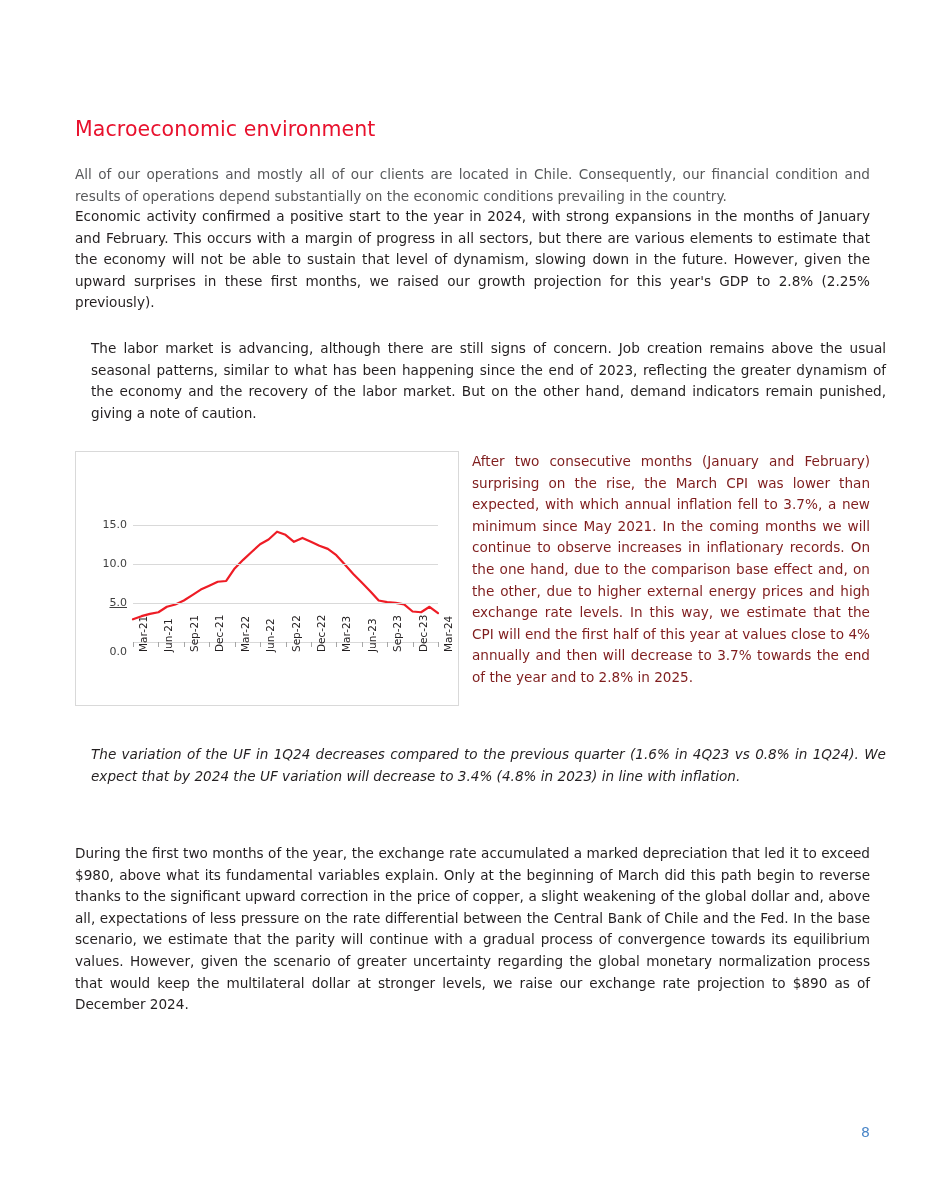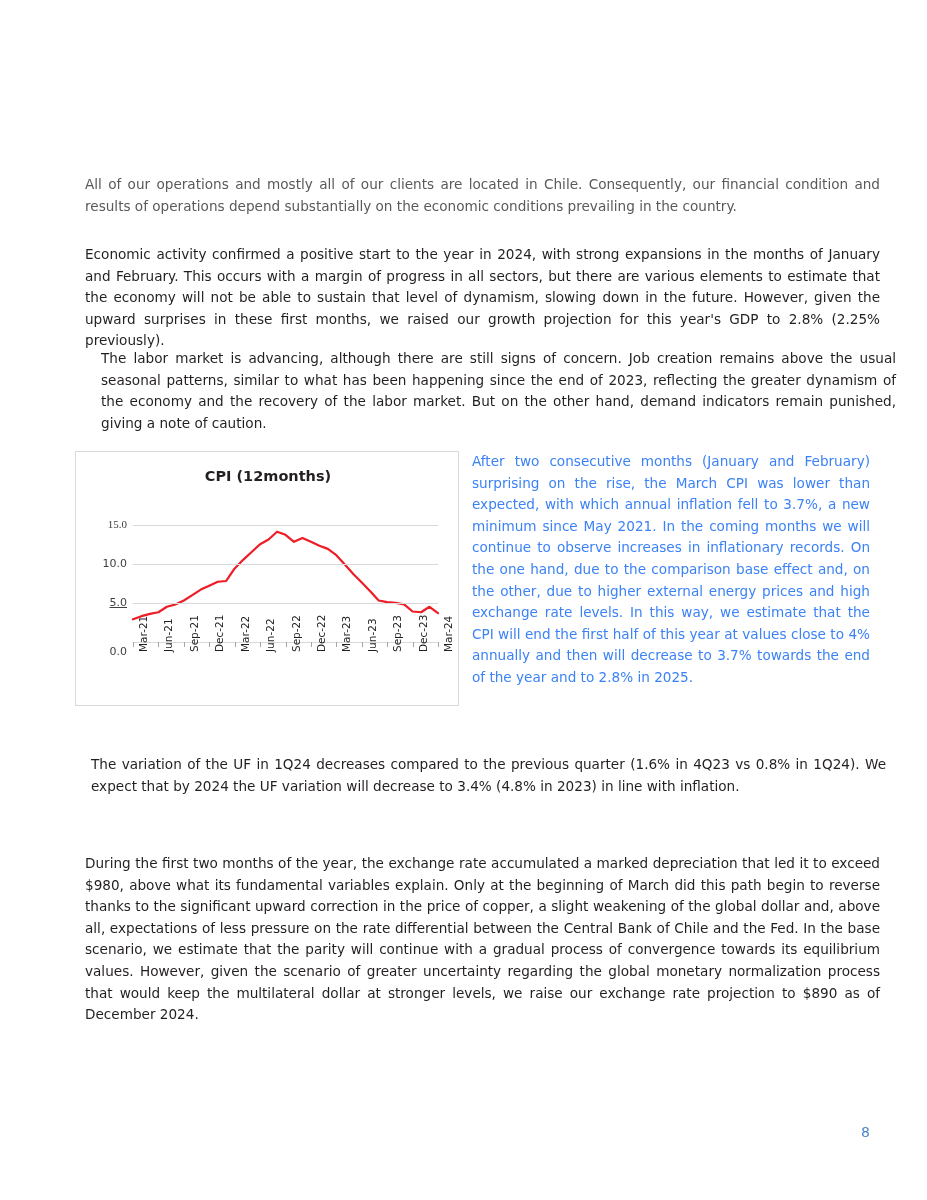--- a/index.html
+++ b/index.html
@@ -38,50 +38,51 @@
     left: 0;
     top: 103px;
     font-size: 20.5px;
     color: #e8112d;
     letter-spacing: 0.1px;
     font-weight: 400;
   }
 
   p.body {
     position: absolute;
-    margin: 10px;
+    margin: 0;
     font-size: 13.6px;
     line-height: 21.6px;
     text-align: justify;
     color: #231f20;
   }
 
   p.intro {
     left: 0;
     top: 164px;
     width: 795px;
     color: #58595b;
   }
 
   p.para2 {
     left: 0;
-    top: 234px;
+    top: 206px;
     width: 795px;
   }
 
   p.para3 {
     left: 16px;
     top: 338px;
     width: 795px;
   }
 
   p.para5 {
-    left: 6px;
+    left: 16px;
     top: 744px;
     width: 795px;
+    font-style: italic;
   }
 
   p.para6 {
     left: 0;
     top: 843px;
     width: 795px;
   }
 
   
   .chart-box {
@@ -160,47 +161,47 @@
 
   .side-text {
     position: absolute;
     left: 397px;
     top: 451px;
     width: 398px;
     margin: 0;
     font-size: 13.6px;
     line-height: 21.6px;
     text-align: justify;
-    color: #3b82f6;
+    color: #7f1d1d;
   }
 
   .page-number {
     position: absolute;
     left: 0;
     top: 1124px;
     width: 795px;
     text-align: right;
     font-size: 14px;
     color: #4a86c8;
   }
 </style>
 </head>
 <body>
 
 <div class="left-rule"></div>
 
 <div class="page">
 
+  <h1 class="page-title">Macroeconomic environment</h1>
 
   <p class="body intro">All of our operations and mostly all of our clients are located in Chile. Consequently, our financial condition and results of operations depend substantially on the economic conditions prevailing in the country.</p>
   <p class="body para2">Economic activity confirmed a positive start to the year in 2024, with strong expansions in the months of January and February. This occurs with a margin of progress in all sectors, but there are various elements to estimate that the economy will not be able to sustain that level of dynamism, slowing down in the future. However, given the upward surprises in these first months, we raised our growth projection for this year's GDP to 2.8% (2.25% previously).</p>
   <p class="body para3">The labor market is advancing, although there are still signs of concern. Job creation remains above the usual seasonal patterns, similar to what has been happening since the end of 2023, reflecting the greater dynamism of the economy and the recovery of the labor market. But on the other hand, demand indicators remain punished, giving a note of caution.</p>
 
   <div class="chart-box">
-    <div class="chart-title">CPI (12months)</div>
     <div class="plot">
       <svg class="chart-svg" id="chart-svg" viewBox="0 0 305 133" preserveAspectRatio="none">
           <path d="M0.00 110.31 L8.47 107.18 L16.94 104.84 L25.42 103.27 L33.89 97.79 L42.36 95.45 L50.83 91.54 L59.31 86.06 L67.78 80.58 L76.25 76.67 L84.72 72.76 L93.19 71.98 L101.67 59.46 L110.14 50.85 L118.61 43.03 L127.08 35.21 L135.56 30.51 L144.03 22.69 L152.50 25.82 L160.97 32.86 L169.44 28.95 L177.92 32.86 L186.39 36.77 L194.86 39.90 L203.33 46.16 L211.81 55.55 L220.28 64.94 L228.75 73.54 L237.22 82.15 L245.69 91.54 L254.17 93.10 L262.64 93.88 L271.11 95.45 L279.58 102.49 L288.06 103.27 L296.53 97.79 L305.00 104.05" fill="none" stroke="#ee1c25" stroke-width="2.2" stroke-linejoin="round" stroke-linecap="round" vector-effect="non-scaling-stroke"></path>
         </svg>
       <div class="axis-bottom"></div>
     <div class="gridline" style="top: 133px;"></div>
         <div class="gridline" style="top: 93.9px;"></div>
         <div class="gridline" style="top: 54.8px;"></div>
         <div class="gridline" style="top: 15.6px;"></div>
         <div class="tick-mark" style="left: 0px;"></div>
@@ -214,21 +215,21 @@
         <div class="tick-mark" style="left: 203.3px;"></div>
         <div class="tick-mark" style="left: 228.8px;"></div>
         <div class="tick-mark" style="left: 254.2px;"></div>
         <div class="tick-mark" style="left: 279.6px;"></div>
         <div class="tick-mark" style="left: 305px;"></div>
       </div>
     <div id="chart-decor"></div>
   <div class="ytick" style="top: 193px;">0.0</div>
       <div class="ytick" style="top: 143.9px; text-decoration: underline;">5.0</div>
       <div class="ytick" style="top: 104.8px;">10.0</div>
-      <div class="ytick" style="top: 65.6px; font-family: Liberation Serif, serif;">15.0</div>
+      <div class="ytick" style="top: 65.6px;">15.0</div>
       <div class="xlab" style="left: 61px; top: 200px;">Mar-21</div>
       <div class="xlab" style="left: 86.4px; top: 200px;">Jun-21</div>
       <div class="xlab" style="left: 111.8px; top: 200px;">Sep-21</div>
       <div class="xlab" style="left: 137.3px; top: 200px;">Dec-21</div>
       <div class="xlab" style="left: 162.7px; top: 200px;">Mar-22</div>
       <div class="xlab" style="left: 188.1px; top: 200px;">Jun-22</div>
       <div class="xlab" style="left: 213.5px; top: 200px;">Sep-22</div>
       <div class="xlab" style="left: 238.9px; top: 200px;">Dec-22</div>
       <div class="xlab" style="left: 264.3px; top: 200px;">Mar-23</div>
       <div class="xlab" style="left: 289.8px; top: 200px;">Jun-23</div>

